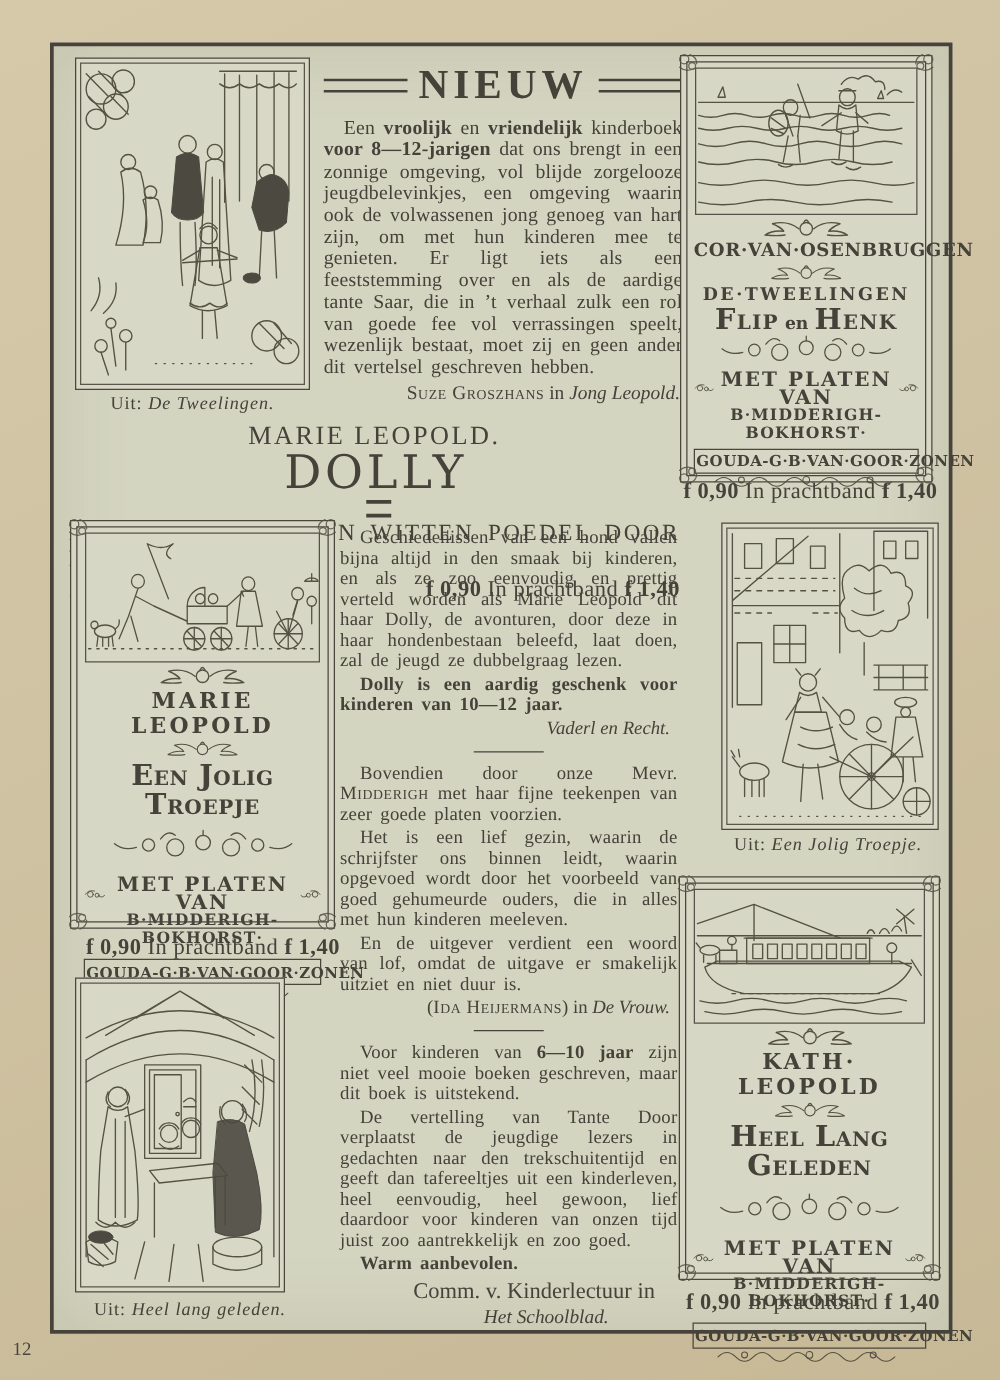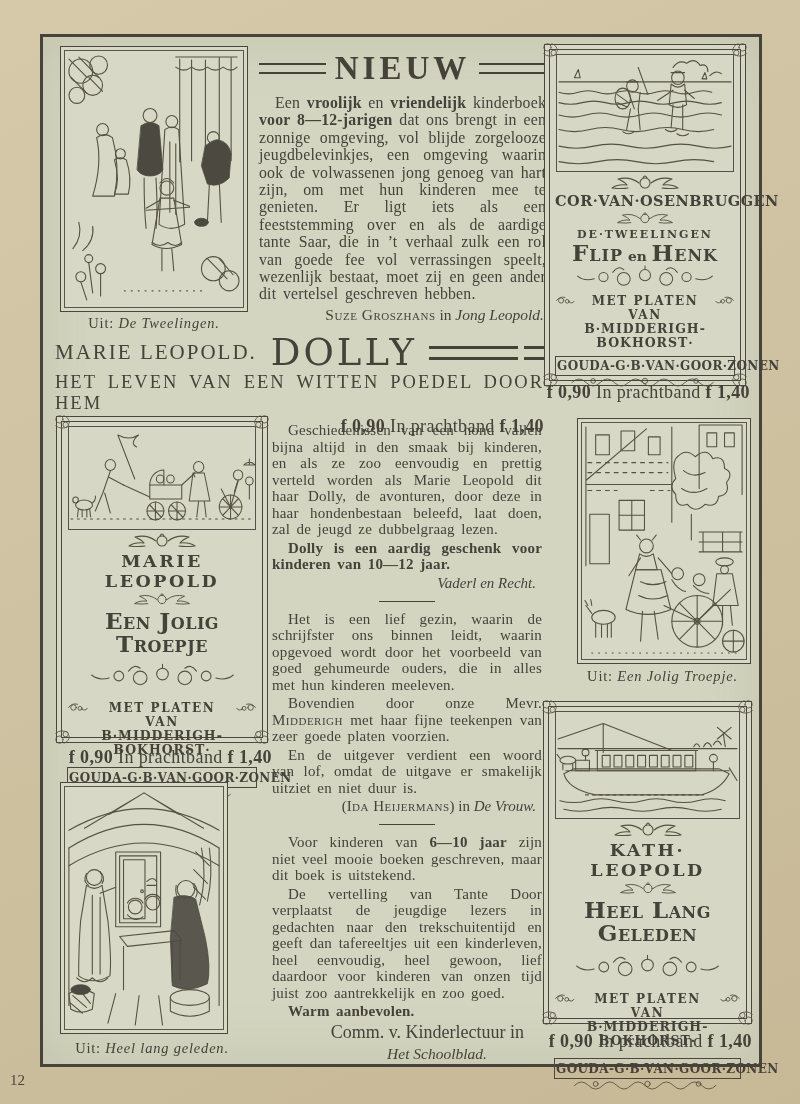--- a/index.html
+++ b/index.html
@@ -23,21 +23,21 @@
   .caption{font-size:14.5px;letter-spacing:.8px;text-align:center;color:#45423a;}
   
   .col{box-sizing:border-box;}
   .nieuw-head{display:flex;align-items:center;gap:9px;margin-bottom:9px;}
   .nieuw-word{font-family:Liberation Serif, serif;font-size:33px;font-weight:bold;letter-spacing:4px;line-height:1;}
   .dbl{flex:1;height:7px;border-top:2.5px solid var(--ink);border-bottom:2.5px solid var(--ink);}
   .body-p{font-size:15.8px;line-height:17.4px;text-align:justify;text-indent:16px;
     word-spacing:2.5px;letter-spacing:.2px;margin:0;}
   .attr{font-size:15.5px;text-align:right;margin-top:3px;padding-right:2px;}
   
-  .dolly-row1{display:flex;align-items:center;}
+  .dolly-row1{display:flex;align-items:center;flex-direction:column;}
   .dolly-author{font-size:21px;letter-spacing:2px;white-space:nowrap;}
   .dolly-title{font-family:"DejaVu Serif",serif;font-size:37px;letter-spacing:3px;line-height:.9;
     margin-left:14px;margin-right:12px;white-space:nowrap;}
   .dbl2{height:8px;border-top:3px solid var(--ink);border-bottom:3px solid var(--ink);}
   .dolly-sub1{font-size:18.5px;letter-spacing:2px;text-align:justify;text-align-last:justify;margin-top:3px;}
   .dolly-row3{display:flex;justify-content:space-between;align-items:baseline;margin-top:2px;}
   .dolly-sub2{font-size:18.5px;letter-spacing:2px;}
   .price{font-size:18px;letter-spacing:.4px;text-align:right;white-space:nowrap;}
   
   .colmid p{margin:0 0 2px;}
@@ -48,26 +48,26 @@
   .attr-c2{font-size:15.5px;font-style:normal;text-align:center;padding-left:60px;margin:0;}
   
   .cover{border:1.5px solid #4a463c;outline:1px solid #4a463c;outline-offset:-6px;
     background:#d6d7c4;box-sizing:border-box;text-align:center;padding:9px 10px 6px;}
   .cover-illus{border:1px solid #55514a;margin:0 1px 2px;overflow:hidden;}
   .cover-illus svg{display:block;width:100%;height:100%;}
   .orn{display:block;margin:1px auto;}
   .cover-author{font-family:"DejaVu Serif",serif;font-weight:bold;line-height:1.15;}
   .cov-author-sm{font-size:14.5px;letter-spacing:.5px;}
   .cov-author-lg{font-size:17.5px;letter-spacing:2.5px;}
-  .cover-t1{font-family:"DejaVu Serif",serif;font-weight:bold;font-size:11px;letter-spacing:2px;margin-top:2px;}
+  .cover-t1{font-family:"DejaVu Serif",serif;font-weight:bold;font-size:14px;letter-spacing:2px;margin-top:2px;}
   .cover-t2{font-family:"DejaVu Serif",serif;font-weight:bold;font-variant:small-caps;font-size:23px;letter-spacing:1px;line-height:1;}
   .cover-script{font-family:"DejaVu Serif",serif;font-weight:bold;font-variant:small-caps;
     font-size:23px;letter-spacing:.5px;line-height:1;margin-top:2px;}
-  .plates{font-family:"DejaVu Serif",serif;font-weight:bold;font-size:12px;letter-spacing:1.6px;
-    line-height:14px;margin-top:5px;display:flex;justify-content:center;gap:4px;}
+  .plates{font-family:"DejaVu Serif",serif;font-weight:bold;font-size:16px;letter-spacing:1.6px;
+    line-height:14px;margin-top:5px;display:flex;align-items:center;justify-content:center;gap:4px;}
   .plates2{font-family:"DejaVu Serif",serif;font-weight:bold;font-size:12.5px;letter-spacing:1px;line-height:14px;}
   .pub{border:1.5px solid #4a463c;margin:6px 0 0;padding:2.5px 1px 2px;
     font-family:"DejaVu Serif",serif;font-weight:bold;font-size:12px;letter-spacing:.4px;white-space:nowrap;}
   .corner{position:absolute;width:20px;height:20px;opacity:.85;}
   svg .st{stroke:#555143;fill:none;stroke-width:1.1;stroke-linecap:round;stroke-linejoin:round;}
   svg .dk{fill:#4c4a40;stroke:#4c4a40;stroke-width:.8;}
 </style>
 </head>
 <body>
 
@@ -319,22 +319,22 @@
         <use href="#garl"></use>
       </svg>
   </div>
   <div class="abs price" style="left:50px;top:747px;width:222px;"><span class="rt-b">f 0,90</span><span> In prachtband </span><span class="rt-b">f 1,40</span></div>
 
   <div class="abs col colmid" style="left:272px;top:422px;width:270px;">
     <p class="body-p"><span>Geschiedenissen van een hond vallen bijna altijd in den smaak bij kinderen, en als ze zoo eenvoudig en prettig verteld worden als Marie Leopold dit haar Dolly, de avonturen, door deze in haar hondenbestaan beleefd, laat doen, zal de jeugd ze dubbelgraag lezen.</span></p>
     <p class="body-p"><span class="rt-b">Dolly is een aardig geschenk voor kinderen van 10—12 jaar.</span></p>
     <p class="attr-sm"><span class="rt-i">Vaderl en Recht.</span></p>
     <div class="rule-sep"></div>
+    <p class="body-p"><span>Bovendien door onze Mevr. </span><span class="rt-sc">Midderigh</span><span> met haar fijne teekenpen van zeer goede platen voorzien.</span></p>
     <p class="body-p"><span>Het is een lief gezin, waarin de schrijfster ons binnen leidt, waarin opgevoed wordt door het voorbeeld van goed gehumeurde ouders, die in alles met hun kinderen meeleven.</span></p>
-    <p class="body-p"><span>Bovendien door onze Mevr. </span><span class="rt-sc">Midderigh</span><span> met haar fijne teekenpen van zeer goede platen voorzien.</span></p>
     <p class="body-p"><span>En de uitgever verdient een woord van lof, omdat de uitgave er smakelijk uitziet en niet duur is.</span></p>
     <p class="attr-sm"><span>(</span><span class="rt-sc">Ida Heijermans</span><span>) in </span><span class="rt-i">De Vrouw.</span></p>
     <div class="rule-sep"></div>
     <p class="body-p"><span>Voor kinderen van </span><span class="rt-b">6—10 jaar</span><span> zijn niet veel mooie boeken geschreven, maar dit boek is uitstekend.</span></p>
     <p class="body-p"><span>De vertelling van Tante Door verplaatst de jeugdige lezers in gedachten naar den trekschuitentijd en geeft dan tafereeltjes uit een kinderleven, heel eenvoudig, heel gewoon, lief daardoor voor kinderen van onzen tijd juist zoo aantrekkelijk en zoo goed.</span></p>
     <p class="body-p"><span class="rt-b">Warm aanbevolen.</span></p>
     <p class="attr-c1">Comm. v. Kinderlectuur in</p>
     <p class="attr-c2" style="font-style:italic"><span class="rt-i">Het Schoolblad.</span></p>
   </div>
 

